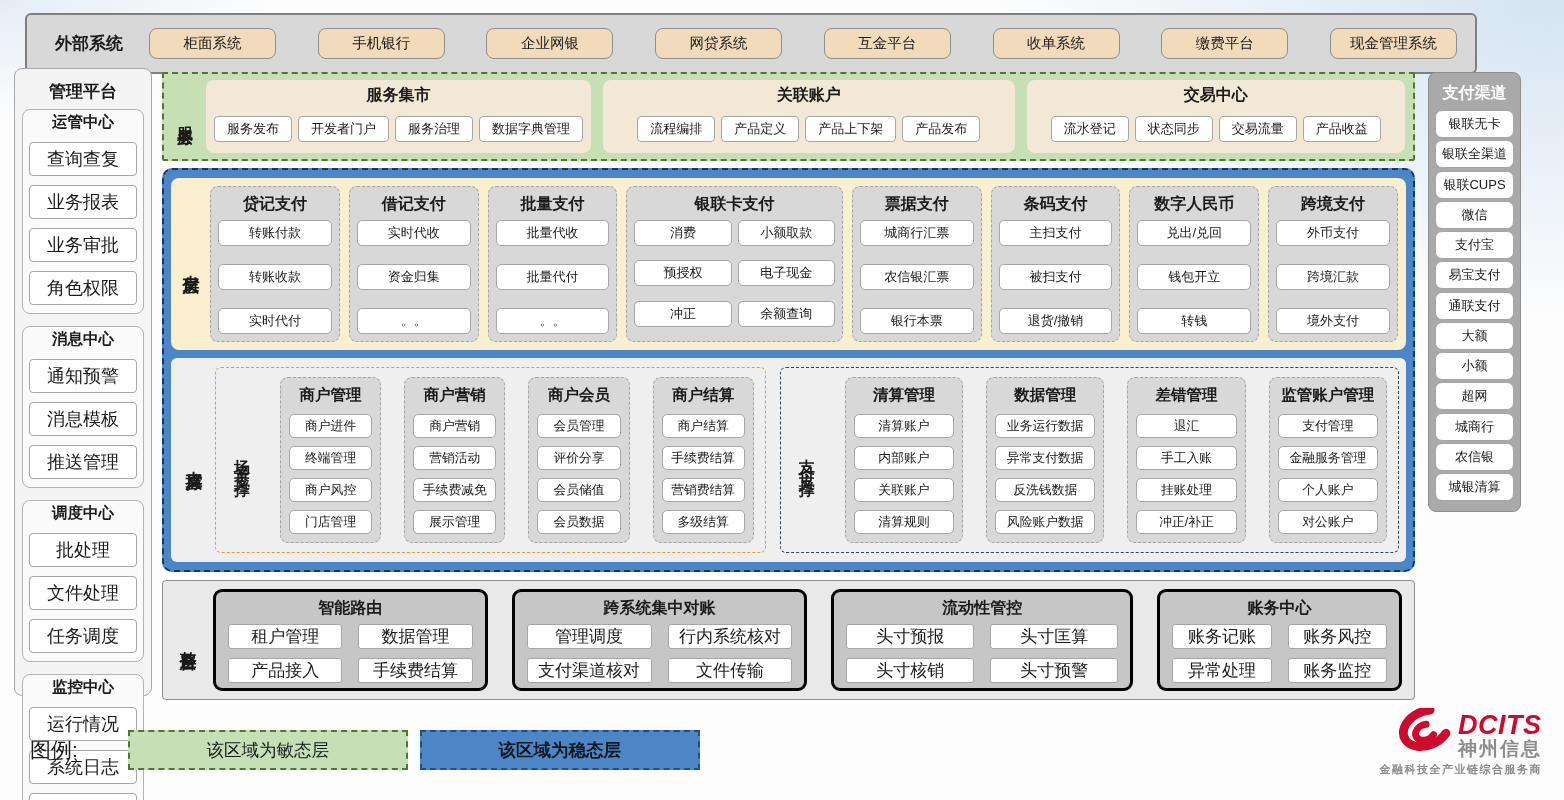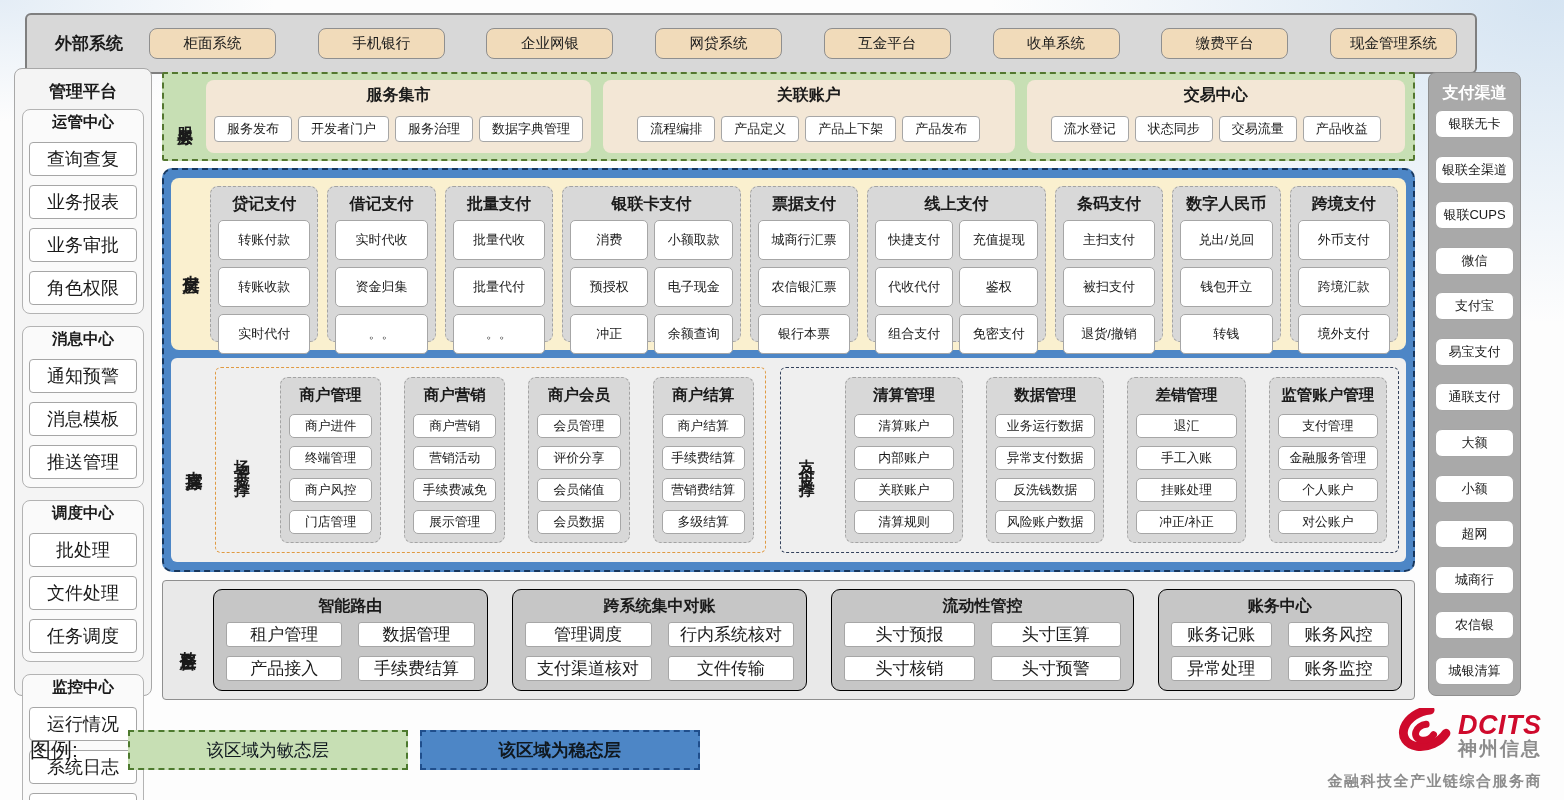--- a/index.html
+++ b/index.html
@@ -88,21 +88,21 @@
   .payment > .vlabel{width:24px;font-size:17px;}
   .pcols{flex:1;display:flex;gap:9px;}
   .pcol{
     background:#d8d8d8;border:1.5px dashed #a3a3a3;border-radius:8px;
     display:flex;flex-direction:column;padding:4px 7px 7px;box-sizing:border-box;flex:100;
   }
   .pcol.wide{flex:176;}
   .pcol-title{font-size:16px;font-weight:700;text-align:center;padding:3px 0 5px;white-space:nowrap;}
   .pstack{flex:1;display:flex;flex-direction:column;justify-content:space-between;gap:7px;}
   .pgrid2{flex:1;display:grid;grid-template-columns:1fr 1fr;gap:7px 6px;}
-  .pcol .btn{height:40px;min-height:26px;}
+  .pcol .btn{height:26px;min-height:26px;}
 
   
   .support{
     background:#efefef;border-radius:6px;flex:1;box-sizing:border-box;
     display:flex;padding:9px 7px;gap:5px;
   }
   .support > .vlabel{width:32px;font-size:17px;}
   .sgroups{flex:1;display:flex;gap:14px;}
   .sgroup{
     border-radius:6px;display:flex;gap:11px;padding:9px 11px;box-sizing:border-box;
@@ -119,34 +119,34 @@
 
   
   .integration{
     position:absolute;left:162px;top:580px;width:1253px;height:120px;box-sizing:border-box;
     background:#e9e9e9;border:1.5px solid #8f8f8f;border-radius:4px;
     display:flex;padding:8px 12px;gap:12px;
   }
   .integration > .vlabel{width:26px;font-size:17px;}
   .ipanels{flex:1;display:flex;gap:24px;}
   .ipanel{
-    background:#c6c6c6;border:1px solid #000000;border-radius:9px;
+    background:#c6c6c6;border:3px solid #000000;border-radius:9px;
     display:flex;flex-direction:column;padding:2px 12px 9px;box-sizing:border-box;
   }
   .ipanel:nth-child(1){flex:270;}
   .ipanel:nth-child(2){flex:293;}
   .ipanel:nth-child(3){flex:300;}
   .ipanel:nth-child(4){flex:237;}
   .ipanel-title{font-size:16px;font-weight:700;text-align:center;padding:4px 0 5px;}
   .igrid{flex:1;display:grid;grid-template-columns:1fr 1fr;gap:9px 16px;}
   .ibtn{font-size:17px;border-radius:3px;}
 
   
   .channels{
-    position:absolute;left:1428px;top:72px;width:93px;height:624px;box-sizing:border-box;
+    position:absolute;left:1428px;top:72px;width:93px;height:440px;box-sizing:border-box;
     background:#a9a9a9;border:1px solid #8f8f8f;border-radius:8px;
     display:flex;flex-direction:column;padding:8px 6px 10px;
   }
   .ch-title{color:#fff;font-size:16px;font-weight:700;text-align:center;padding:2px 0 6px;white-space:nowrap;}
   .ch-items{flex:1;display:flex;flex-direction:column;justify-content:space-between;}
   .chbtn{height:28px;border-radius:7px;font-size:13px;}
 
   
   .legend{position:absolute;left:30px;top:730px;display:flex;align-items:center;}
   .legend-label{font-size:21px;margin-right:50px;}
@@ -157,21 +157,21 @@
   }
   .legend-box.agile{background:#c7dfb4;border:2px dashed #4d7a2e;}
   .legend-box.stable-box{background:#4d86c6;border:2px dashed #1f4e8c;font-weight:600;}
 
   
   .branding{position:absolute;right:22px;top:708px;display:flex;flex-direction:column;align-items:flex-end;}
   .brand-row{display:flex;align-items:center;gap:4px;}
   .brand-text{display:flex;flex-direction:column;line-height:1.05;}
   .brand-name{color:#cf0a2c;font-size:27px;font-weight:800;font-style:italic;letter-spacing:.5px;}
   .brand-cn{color:#8c8c8c;font-size:19px;font-weight:600;letter-spacing:2px;}
-  .brand-tagline{color:#8c8c8c;font-size:15px;font-weight:700;letter-spacing:1.5px;white-space:nowrap;margin-top:10px;}
+  .brand-tagline{color:#8c8c8c;font-size:11px;font-weight:700;letter-spacing:1.5px;white-space:nowrap;margin-top:0;}
 </style>
 </head>
 <body>
 
 <div class="page">
 
   <div class="extbar">
     <div class="extlabel">外部系统</div>
     <div class="extitems" id="external-items">
         <div class="chip">柜面系统</div>
@@ -288,31 +288,20 @@
               <div class="btn">冲正</div>
               <div class="btn">余额查询</div>
             </div>
           </div>
           <div class="pcol">
             <div class="pcol-title">票据支付</div>
             <div class="pstack">
               <div class="btn">城商行汇票</div>
               <div class="btn">农信银汇票</div>
               <div class="btn">银行本票</div>
-            </div>
-          </div>
-          <div class="pcol wide">
-            <div class="pcol-title">线上支付</div>
-            <div class="pgrid2">
-              <div class="btn">快捷支付</div>
-              <div class="btn">充值提现</div>
-              <div class="btn">代收代付</div>
-              <div class="btn">鉴权</div>
-              <div class="btn">组合支付</div>
-              <div class="btn">免密支付</div>
             </div>
           </div>
           <div class="pcol">
             <div class="pcol-title">条码支付</div>
             <div class="pstack">
               <div class="btn">主扫支付</div>
               <div class="btn">被扫支付</div>
               <div class="btn">退货/撤销</div>
             </div>
           </div>

